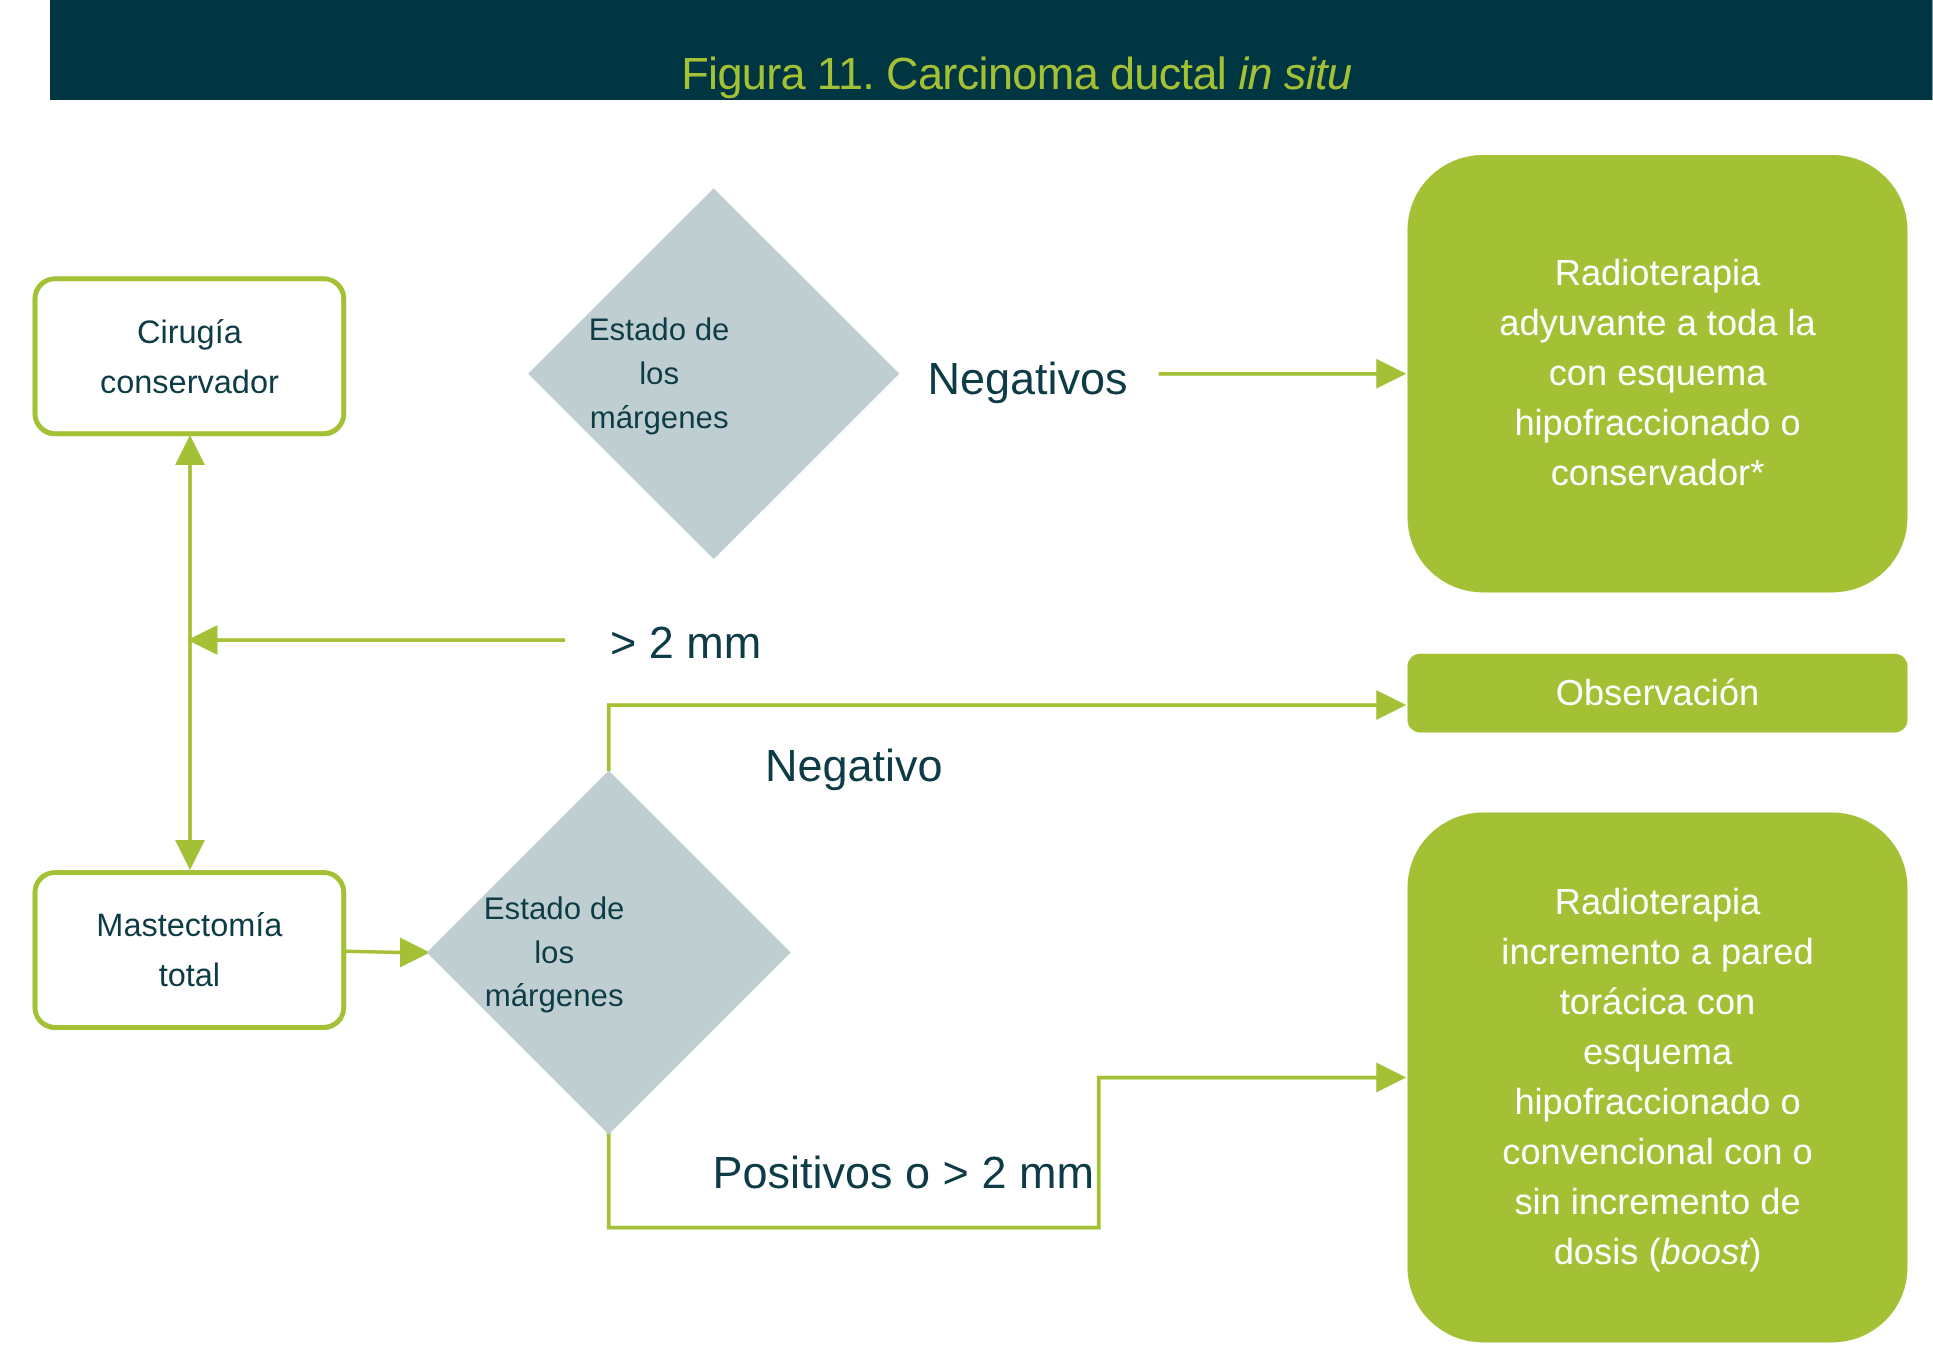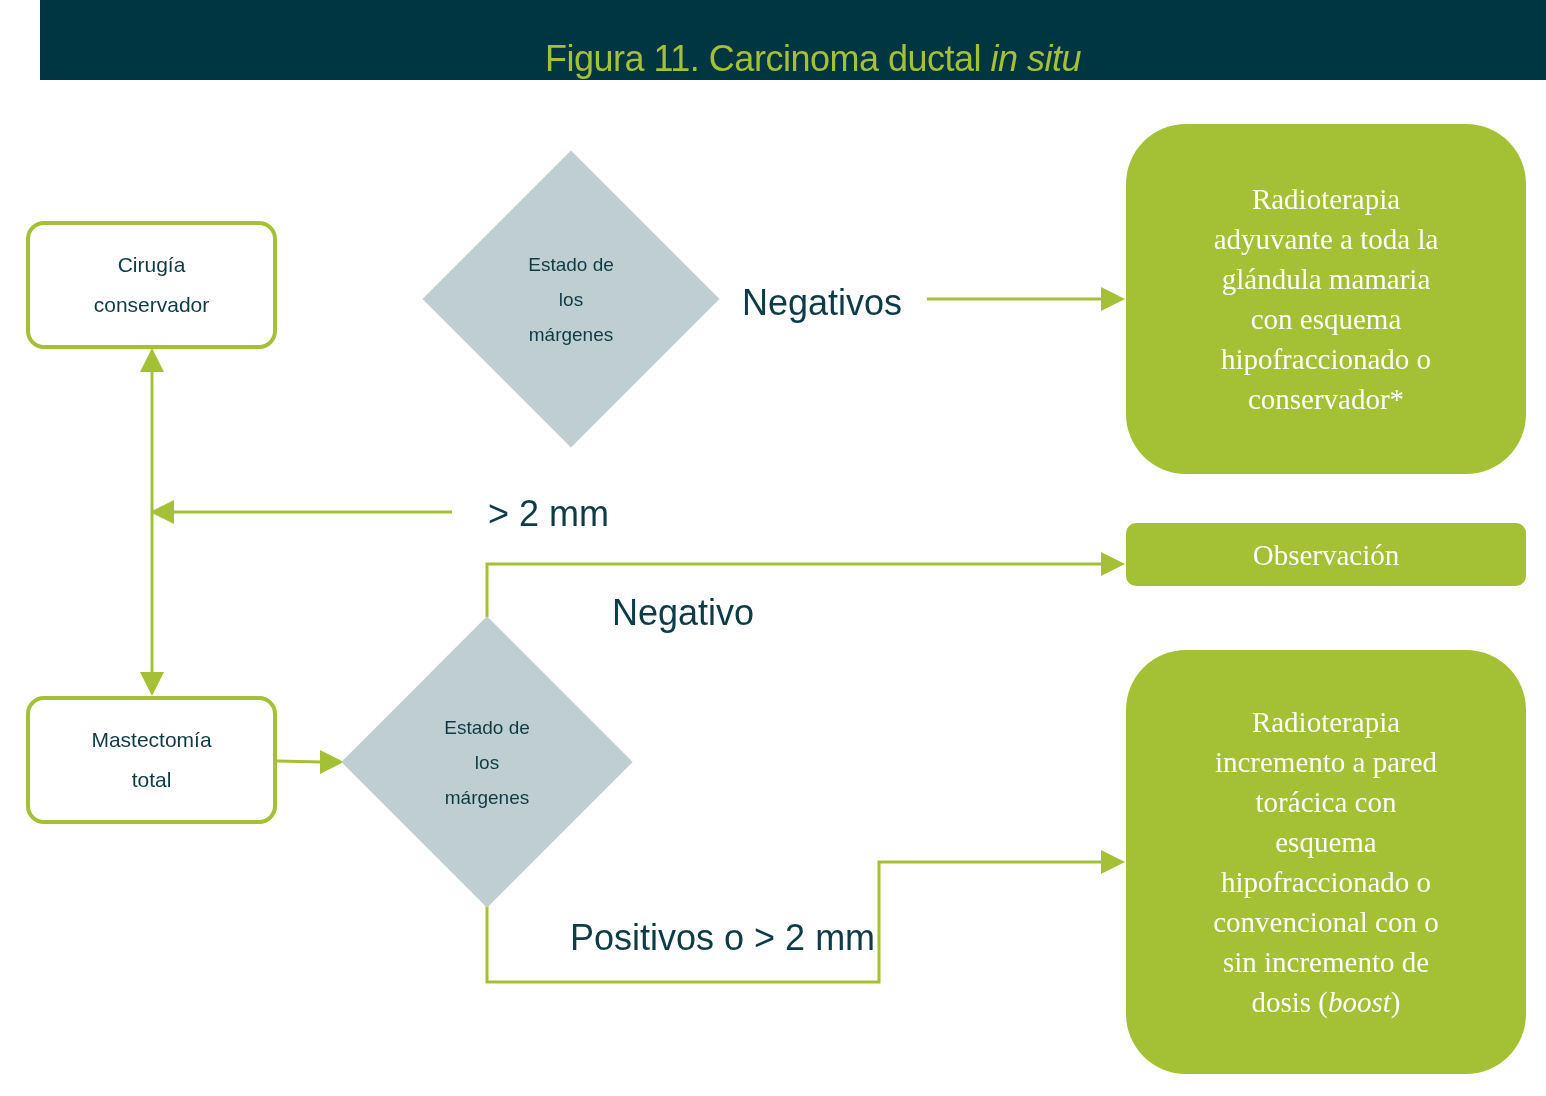--- a/index.html
+++ b/index.html
@@ -18,34 +18,33 @@
       color: #a4c136; font-size: 36px; font-weight: 400; letter-spacing: -0.5px;
     }
     .header-title em { font-style: italic; }
     svg.connectors { position: absolute; left: 0; top: 0; }
     .box {
       position: absolute; box-sizing: border-box;
       display: flex; align-items: center; justify-content: center; text-align: center;
     }
     .outline-box {
       border: 4px solid #a4c136; border-radius: 18px; background: #fff;
-      font-size: 21px; line-height: 40px; color: #0d3b46;
+      font-size: 26px; line-height: 40px; color: #0d3b46;
     }
     .filled-box {
       background: #a4c136; color: #ffffff; font-size: 29px; line-height: 40px;
       font-weight: 300;
-      font-family: Liberation Serif, serif;
     }
     .diamond {
       position: absolute; background: #bfcfd1;
       transform: rotate(45deg);
     }
     .diamond-label {
-      position: absolute; text-align: center; font-size: 19px; line-height: 35px;
-      color: #0d3b46; display: flex; align-items: center; justify-content: center;
+      position: absolute; text-align: center; font-size: 25px; line-height: 35px;
+      color: #0d3b46; display: flex; align-items: center; 
     }
     .edge-label {
       position: absolute; font-size: 36px; color: #0d3b46; white-space: nowrap;
     }
   </style>
 </head>
 <body>
 
 <div class="header">
   <span class="header-title"><span>Figura 11. Carcinoma ductal </span><em>in situ</em></span>
@@ -110,21 +109,20 @@
     <div>Estado de</div>
     <div>los</div>
     <div>márgenes</div>
   </div>
 </div>
 
 <div class="box filled-box" style="left:1126px; top:124px; width:400px; height:350px; border-radius:60px;">
   <div>
     <div>Radioterapia</div>
     <div>adyuvante a toda la</div>
-    <div>glándula mamaria</div>
     <div>con esquema</div>
     <div>hipofraccionado o</div>
     <div>conservador*</div>
   </div>
 </div>
 
 <div class="box filled-box" style="left:1126px; top:523px; width:400px; height:63px; border-radius:10px;">
   <div>Observación</div>
 </div>
 

